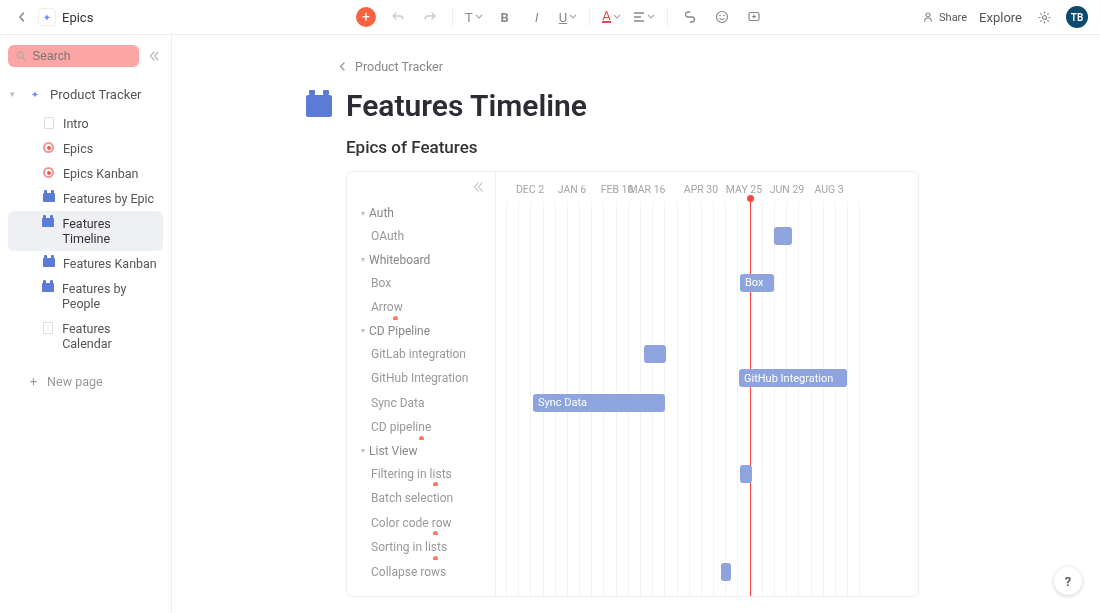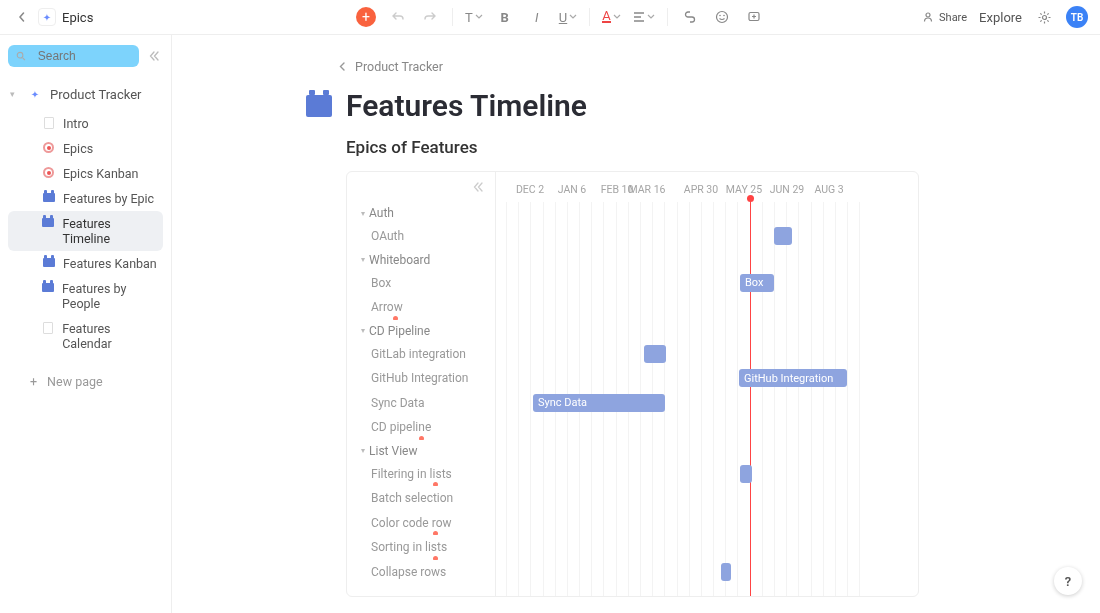--- a/index.html
+++ b/index.html
@@ -7,28 +7,28 @@
   .topbar { height:35px; display:flex; align-items:center; padding:0 12px; border-bottom:1px solid #eee; }
   .tb-left { display:flex; align-items:center; gap:6px; flex:0 0 180px;}
   .tb-center { flex:1; display:flex; align-items:center; gap:12px; padding-left: 164px;}
   .tb-right { display:flex; align-items:center; gap:12px; }
   .iconbtn { width:20px; height:20px; display:flex; align-items:center; justify-content:center; color:#888; cursor:pointer; }
   .iconbtn.disabled { color:#ccc; }
   .plus-btn { width:20px; height:20px; border-radius:50%; background:#f9623e; color:#fff; display:flex; align-items:center; justify-content:center; font-size:14px; cursor:pointer; }
   .divider-v { width:1px; height:18px; background:#eee; }
   .share-btn { display:flex; align-items:center; gap:5px; color:#555; cursor:pointer; font-size:11px;}
   .explore-btn { color:#555; cursor:pointer; font-size:13px;}
-  .avatar { width:22px; height:22px; border-radius:50%; background:#3b82f6; color:#fff; font-size:10px; font-weight:600; display:flex; align-items:center; justify-content:center;text-align:right; }
+  .avatar { width:22px; height:22px; border-radius:50%; background:#0c4a6e; color:#fff; font-size:10px; font-weight:600; display:flex; align-items:center; justify-content:center;text-align:right; }
   .crumb-title { font-size:13px; color:#333; }
   .appicon { width:18px; height:18px; border:1px solid #eee; border-radius:4px; display:flex; align-items:center; justify-content:center; color:#6a8cff; font-size:10px;}
 
   .main { display:flex; height:578px; }
   .sidebar { width:172px; border-right:1px solid #eee; padding:10px 8px; position:relative; }
   .searchwrap { display:flex; align-items:center; gap:6px; }
-  .search { flex:1; display:flex; align-items:center; gap:12px; background:#7dd3fc; border-radius:6px; padding:4px 8px; color:#999; }
+  .search { flex:1; display:flex; align-items:center; gap:6px; background:#fca5a5; border-radius:6px; padding:4px 8px; color:#999; }
   .search input { border:none; background:transparent; outline:none; font-size:12px; color:#555; width:100%;}
   .collapse-btn { width:18px; height:18px; display:flex; align-items:center; justify-content:center; color:#aaa; cursor:pointer; }
 
   .tree { margin-top:14px; }
   .tree-root { display:flex; align-items:center; gap:6px; padding:4px 2px; color:#555; cursor:pointer;}
   .tree-caret { width:10px; color:#bbb; font-size:9px; }
   .tree-root .lbl { font-size:13px; color:#555; }
   .tree-children { margin-top:4px; }
   .tree-item { display:flex; align-items:flex-start; gap:8px; padding:5px 6px 5px 34px; border-radius:6px; cursor:pointer; font-size:12.5px; color:#555;}
   .tree-item.active { background:#eef0f3; color:#333;}

